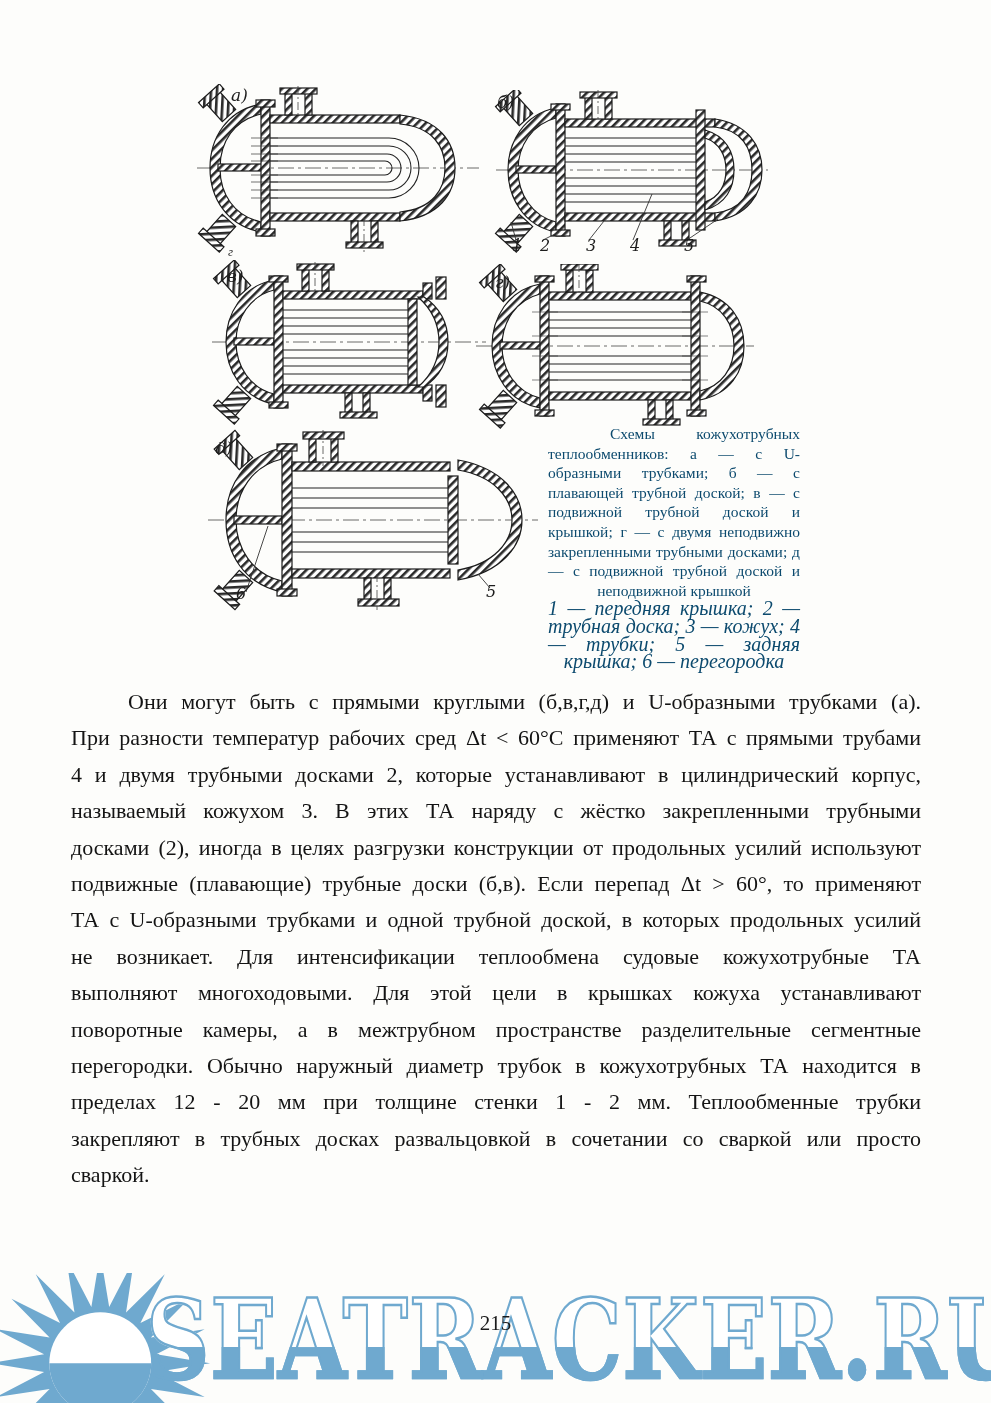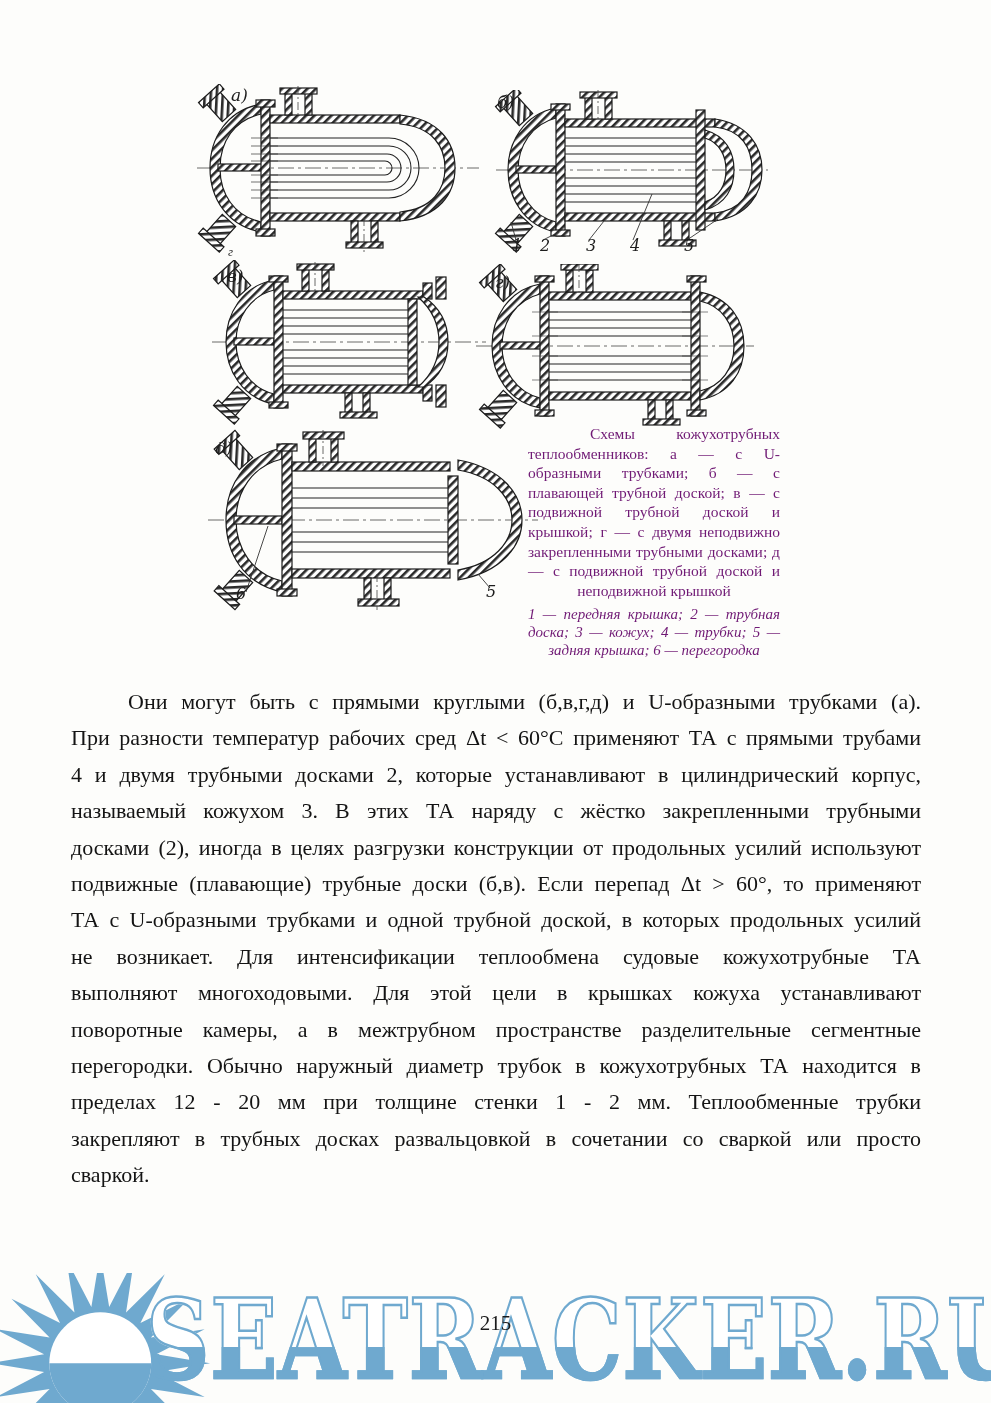--- a/index.html
+++ b/index.html
@@ -2,23 +2,23 @@
 <html><head>
 <meta charset="utf-8">
 <style>
   html,body{margin:0;padding:0;background:#9a9a9a;}
   .page{position:relative;width:991px;height:1403px;margin:0 auto;background:#fdfdfb;
         overflow:hidden;font-family:"Liberation Serif",serif;color:#141414;}
   .dg{position:absolute;}
   .dlabel{position:absolute;font-style:italic;font-size:17px;font-family:"DejaVu Serif",serif;color:#1d1d1d;z-index:2;}
   .callout{position:absolute;font-style:italic;font-size:16px;font-family:"DejaVu Serif",serif;color:#1d1d1d;z-index:2;}
   .stray{position:absolute;font-style:italic;font-size:13px;color:#333;}
-  .side-caption{position:absolute;left:528px;top:424px;width:252px;color:#701a75;}
+  .side-caption{position:absolute;left:548px;top:424px;width:252px;color:#0c4a6e;}
   .sc-desc{font-size:15.5px;line-height:19.6px;text-align:justify;text-align-last:center;text-indent:62px;}
-  .sc-legend{margin-top:6px;font-size:15px;line-height:17.6px;font-style:italic;
+  .sc-legend{font-size:20px;line-height:17.6px;font-style:italic;
              text-align:justify;text-align-last:center;}
   .fig-caption{position:absolute;left:0;right:0;top:624px;text-align:center;
                font-weight:bold;font-size:23px;color:#0d0d0d;}
   .body-text{position:absolute;left:67px;width:858px;top:680px;font-size:22px;
              line-height:36.4px;text-align:justify;word-spacing:3.5px;z-index:3;}
   .para{margin:4px;text-indent:57px;}
   .page-number{position:absolute;left:0;right:0;top:1291px;text-align:center;
                font-size:21px;color:#1a1a1a;z-index:6;margin-top:20px;}
   .watermark{position:absolute;left:0;top:17px;width:934px;height:1403px;z-index:1;pointer-events:none;text-align:right;}
   #sun-svg{position:absolute;left:-12px;top:1256px;}

